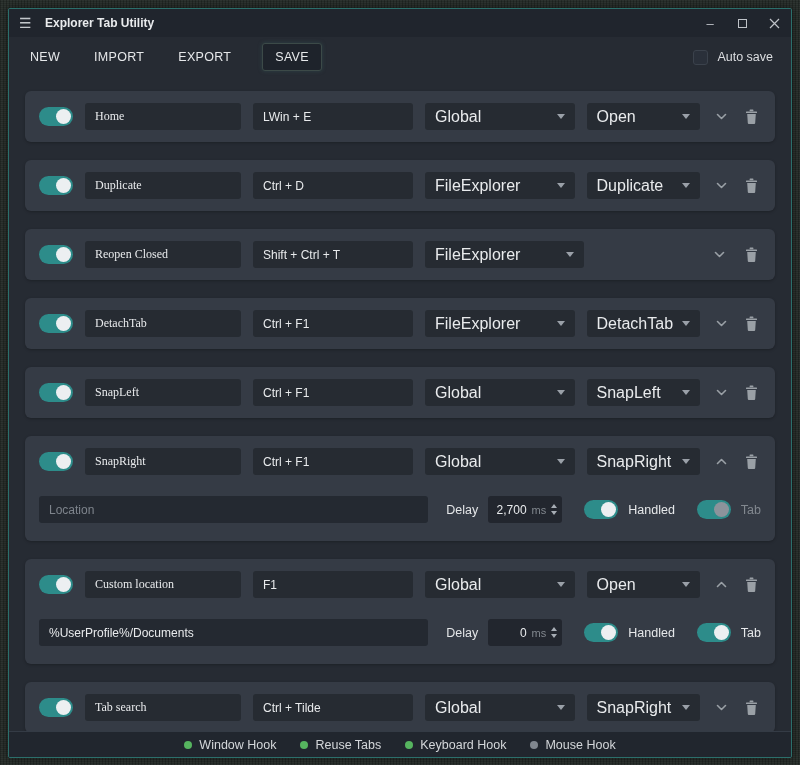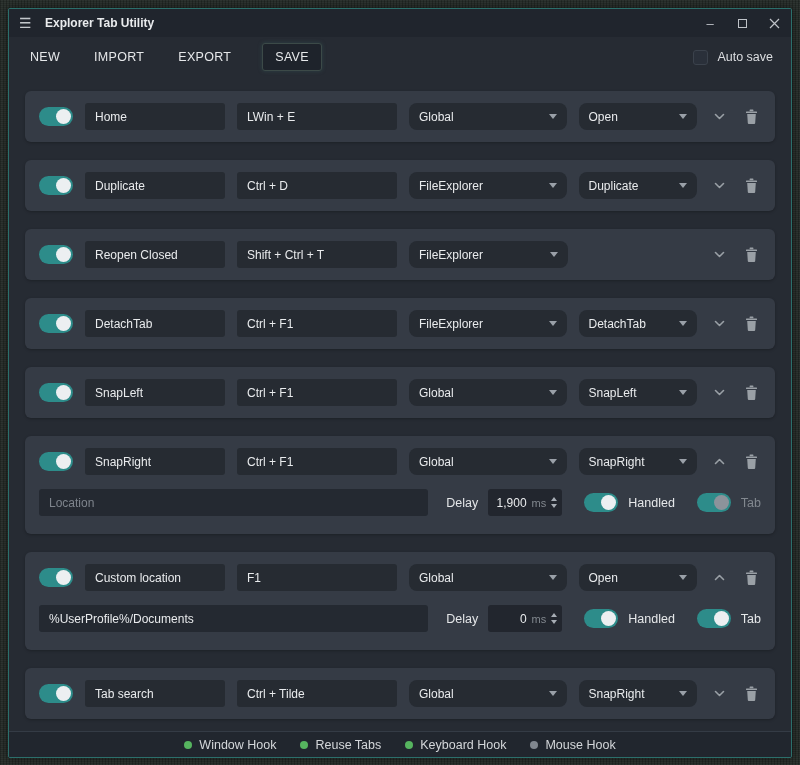--- a/index.html
+++ b/index.html
@@ -37,33 +37,33 @@
   
   .rows { flex:1; padding:14px 16px 0 16px; display:flex; flex-direction:column; gap:18px; overflow:hidden; }
   .card { background:#353b45; border-radius:6px; padding:12px 14px; box-shadow:0 1px 3px rgba(0,0,0,.25); }
   .card.expanded { padding-bottom:18px; }
   .row-main { display:flex; align-items:center; gap:12px; }
   .toggle { width:34px; height:19px; border-radius:10px; background:#2d8c8a; position:relative; flex:0 0 auto; }
   .toggle .knob { position:absolute; right:2px; top:2px; width:15px; height:15px; border-radius:50%; background:#eceff1; }
   .toggle.dimmed .knob { background:#8c939b; }
   .tb { background:#262b32; border:none; border-radius:3px; color:#e9ebed; font-family:inherit; font-size:12px; height:27px; padding:0 10px; outline:none; }
   .tb::placeholder { color:#7e848c; }
-  .tb.name { width:140px; }
+  .tb.name { width:156px;font-family:Liberation Serif, serif; }
   .tb.hotkey { width:160px; }
-  .select { background:#262b32; border-radius:8px; height:27px; display:flex; align-items:center; padding:0 10px; color:#e9ebed; font-size:12px; }
+  .select { background:#262b32; border-radius:3px; height:27px; display:flex; align-items:center; padding:0 10px; color:#e9ebed; font-size:16px; }
   .select.scope { width:159px; }
   .select.action { width:120px; }
   .sel-label { flex:1; }
   .caret { width:0; height:0; border-left:4px solid transparent; border-right:4px solid transparent; border-top:5px solid #9aa0a8; }
   .icon-btn { background:transparent; border:none; padding:0; margin:0; display:flex; align-items:center; justify-content:center; width:20px; height:20px; cursor:default; }
   .expand-btn { margin-left:auto; }
   .expand-btn svg { transition:none; }
   .card.expanded .expand-btn svg { transform:rotate(180deg); }
   
-  .row-detail { display:flex; align-items:center; gap:10px; margin-top:14px; }
+  .row-detail { display:flex; align-items:center; gap:10px; margin-top:21px; }
   .tb.location { flex:1; background:#242931; }
   .delay-label { color:#e4e6e8; font-size:12.5px; margin-left:8px; }
   .spin { width:74px; height:27px; background:#22262e; border-radius:3px; display:flex; align-items:center; padding:0 5px 0 8px; }
   .delay-val { flex:1; text-align:right; color:#e9ebed; font-size:12px; }
   .delay-unit { color:#82888f; font-size:11px; margin-left:5px; }
   .spinner { display:flex; flex-direction:column; gap:3px; margin-left:5px; }
   .spin-up { width:0; height:0; border-left:3.5px solid transparent; border-right:3.5px solid transparent; border-bottom:4.5px solid #a7adb5; }
   .spin-dn { width:0; height:0; border-left:3.5px solid transparent; border-right:3.5px solid transparent; border-top:4.5px solid #a7adb5; }
   .tgl-label { color:#e6e8ea; font-size:12.5px; }
   .tgl-label.dim { color:#82888f; }
@@ -280,21 +280,21 @@
           <rect x="4.6" y="0.6" width="3.8" height="1.6" rx="0.5" fill="#9aa0a6"></rect>
           <rect x="1" y="2.4" width="11" height="1.6" rx="0.5" fill="#9aa0a6"></rect>
           <path d="M2.2 5 h8.6 l-0.6 9 a1 1 0 0 1 -1 0.9 h-5.4 a1 1 0 0 1 -1 -0.9 z" fill="#9aa0a6"></path>
         </svg>
       </button>
     </div>
     <div class="row-detail">
       <input class="tb location" value="" placeholder="Location" style="">
       <span class="delay-label">Delay</span>
       <div class="spin">
-        <span class="delay-val">1,900</span>
+        <span class="delay-val">2,700</span>
         <span class="delay-unit">ms</span>
         <span class="spinner">
           <span class="spin-up"></span>
           <span class="spin-dn"></span>
         </span>
       </div>
       <div class="toggle handled-toggle">
             <div class="knob"></div>
           </div>
       <span class="tgl-label handled-label">Handled</span>

